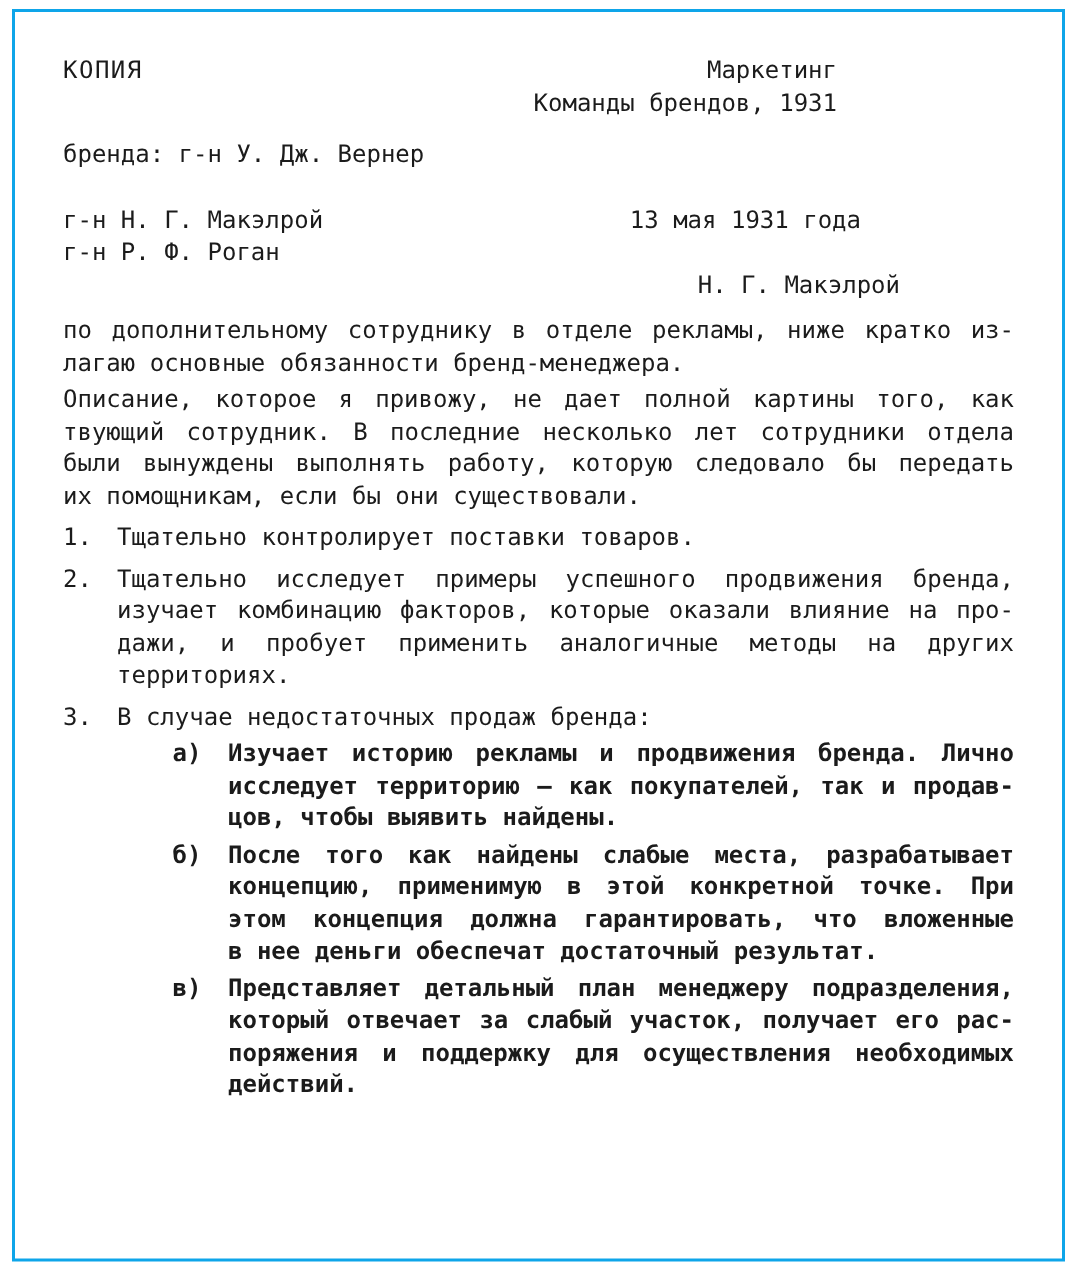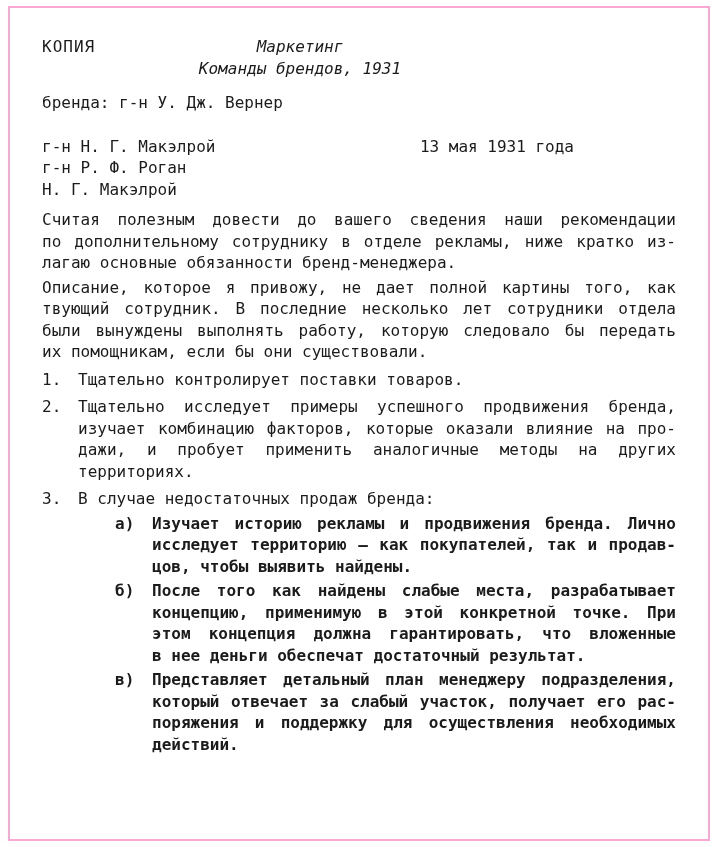--- a/index.html
+++ b/index.html
@@ -9,38 +9,38 @@
     background: #ffffff;
     font-family: "DejaVu Sans Mono", "Liberation Mono", monospace;
     font-size: 16px;
     color: #1b1b1b;
     position: relative;
   }
   .frame {
     position: absolute;
     left: 8px; top: 6px;
     width: 702px; height: 835px;
-    border: 2px solid #f9a8d4;
+    border: 2px solid #0ea5e9;
     padding: 28px 32px 0 32px;
     overflow: hidden;
   }
   .ln { line-height: 21.5px; min-height: 21.5px; }
   .j  { text-align: justify; text-align-last: justify; }
 
   .doc-header { position: relative; height: 43px; }
   .stamp { position: absolute; left: 0; top: 0; line-height: 21.5px; letter-spacing: 1px; }
-  .title-block { text-align: center; margin-right: 118px; font-style: italic; }
+  .title-block { text-align: right; margin-right: 118px; }
 
   .copy-line { margin-top: 13px; line-height: 21.5px; }
 
   .addr-row { display: flex; justify-content: space-between; margin-top: 22px; gap: 16px; }
   .addressees .ln { line-height: 21.5px; }
   .date { margin-right: 102px; line-height: 21.5px; white-space: nowrap; }
 
-  .signature { text-align: left; padding-right: 76px; line-height: 21.5px; }
+  .signature { text-align: right; padding-right: 76px; line-height: 21.5px; }
 
   .para-1 { margin-top: 9px; }
   .para-2 { margin-top: 3px; }
 
   .heading { margin-top: 26px; line-height: 21.5px; }
   .heading span {
     text-decoration: underline;
     text-underline-offset: 4px;
     text-decoration-thickness: 1.5px;
   }
@@ -72,21 +72,20 @@
     <div class="addressees">
       <div class="ln">г-н Н. Г. Макэлрой</div>
       <div class="ln">г-н Р. Ф. Роган</div>
     </div>
     <div class="date">13 мая 1931 года</div>
   </div>
 
   <div class="signature">Н. Г. Макэлрой</div>
 
   <div class="para-1">
-    <div class="ln j">Считая полезным довести до вашего сведения наши рекомендации</div>
     <div class="ln j">по дополнительному сотруднику в отделе рекламы, ниже кратко из-</div>
     <div class="ln">лагаю основные обязанности бренд-менеджера.</div>
   </div>
 
   <div class="para-2">
     <div class="ln j">Описание, которое я привожу, не дает полной картины того, как</div>
     <div class="ln j">твующий сотрудник. В последние несколько лет сотрудники отдела</div>
     <div class="ln j">были вынуждены выполнять работу, которую следовало бы передать</div>
     <div class="ln">их помощникам, если бы они существовали.</div>
   </div>

